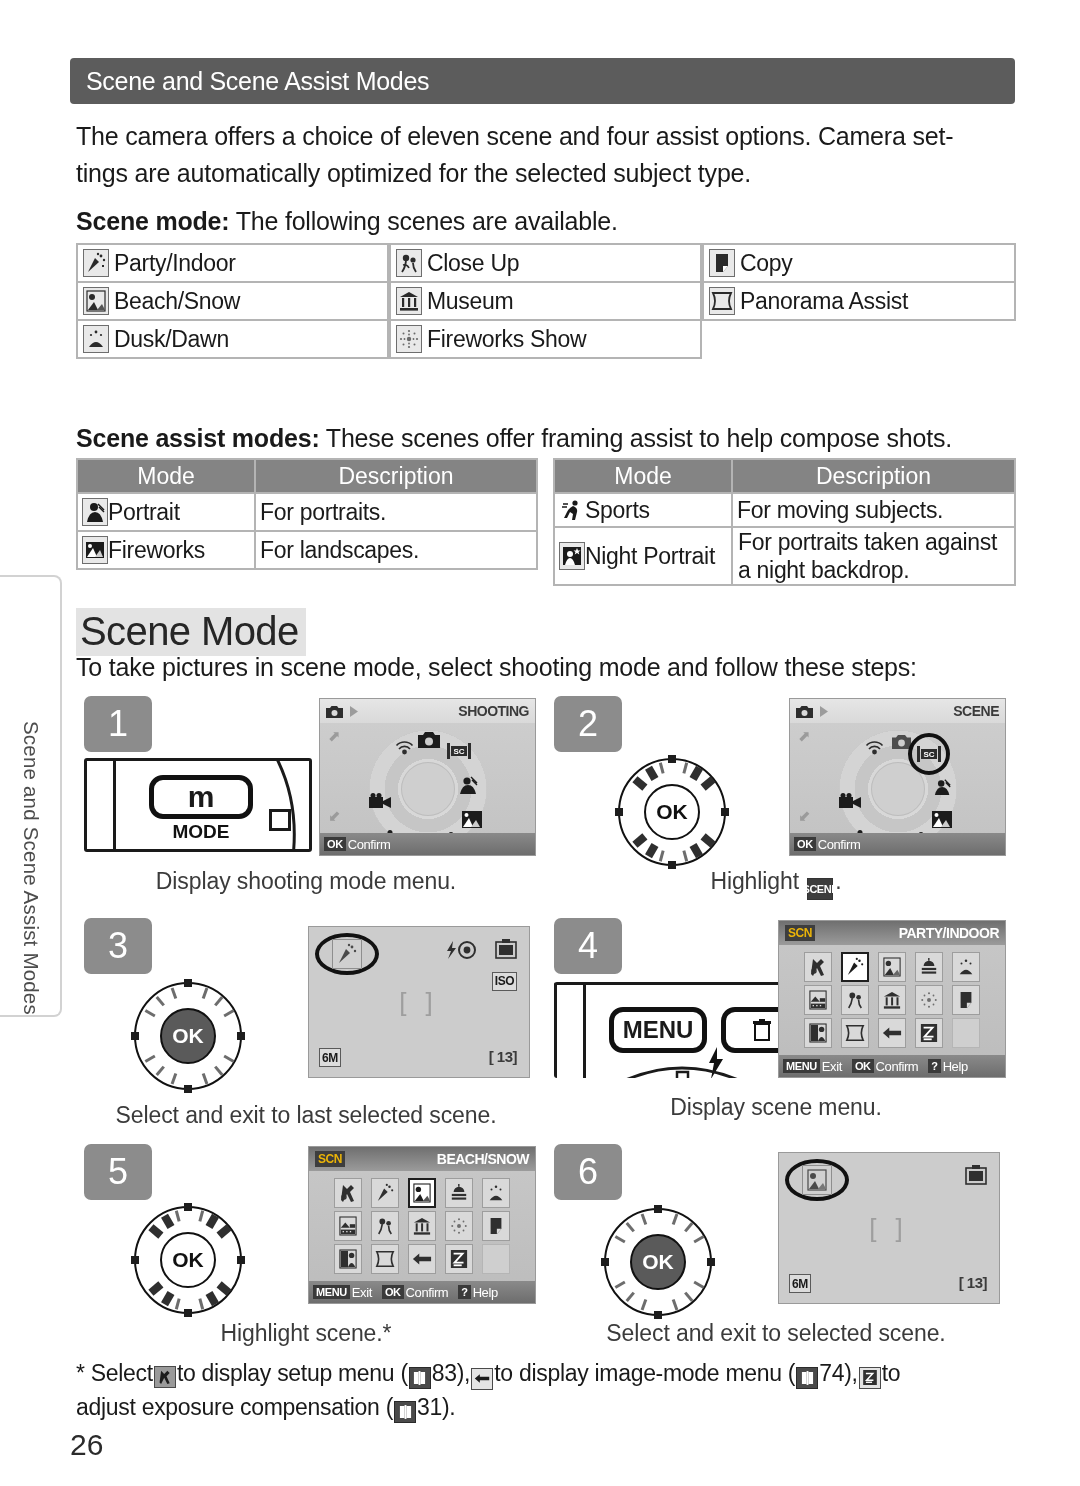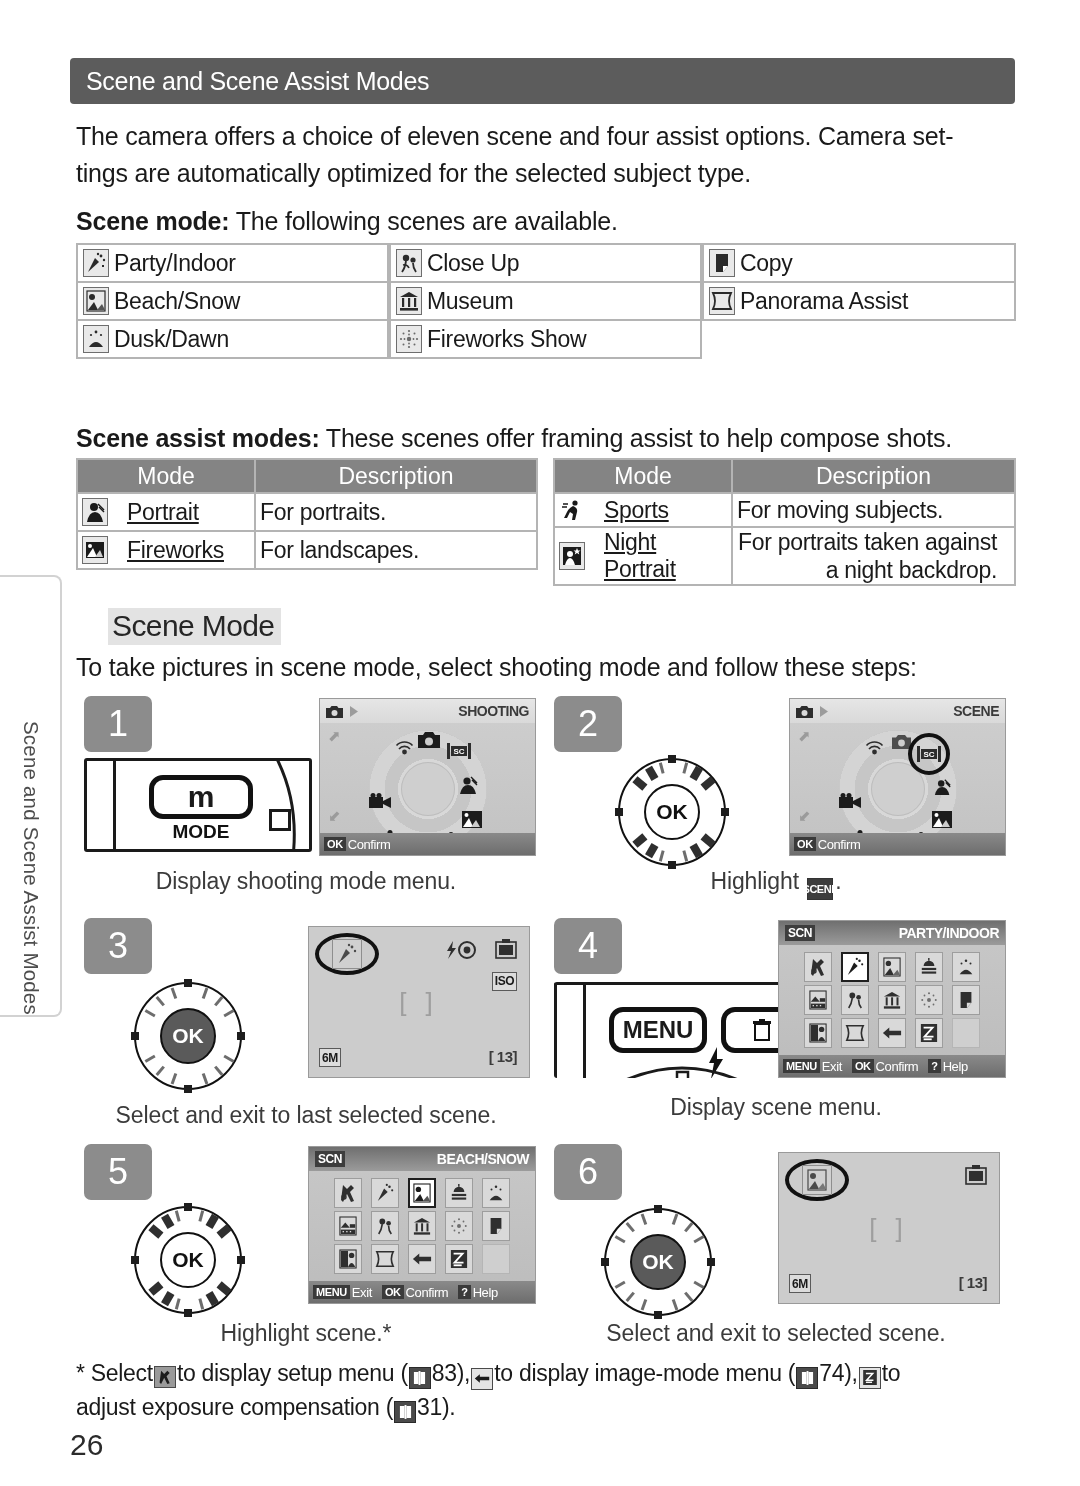--- a/index.html
+++ b/index.html
@@ -139,38 +139,37 @@
     height: 32px;
     display: flex; align-items: center; justify-content: center;
   }
   .atd {
     background: #ffffff;
     font-size: 23px;
     display: flex; align-items: center;
     padding-left: 4px;
     letter-spacing: -0.3px;
   }
-  .atd .lbl { margin-left: 19px; text-decoration: underline; }
+  .atd .lbl { margin-left: 0; }
   .col-mode { width: 176px; flex: 0 0 176px; margin-right: 2px; }
-  .col-desc { flex: 1 1 auto; text-align: right; }
+  .col-desc { flex: 1 1 auto; }
   .h32 { height: 32px; }
   .h36 { height: 36px; }
   .h56 { height: 56px; }
   .atd.multiline { align-items: center; line-height: 28px; padding-left: 5px; }
 
   
   .h2-scene {
     position: absolute;
     left: 76px; top: 608px;
-    font-size: 30px;
+    font-size: 40px;
     color: #262626;
     background: #e3e3e3;
     padding: 1px 7px 2px 4px;
     letter-spacing: -0.6px;
-    margin-left: 32px;
   }
 
   
   .steps {
     position: absolute;
     left: 76px; top: 696px;
     width: 940px;
   }
   .step {
     position: absolute;
@@ -213,21 +212,21 @@
   }
   .lcd-top-dark {
     background: linear-gradient(180deg,#6f6f6f 0%,#9b9b9b 100%);
   }
   .lcd-mode-tag {
     font-size: 14px; font-weight: bold; color: #3a3a3a;
     letter-spacing: -0.5px;
   }
   .lcd-mode-tag.light { color: #ffffff; }
   .scn-badge {
-    background: #3d3d3d; color: #ffffff; font-size: 12px; font-weight: bold;
+    background: #3d3d3d; color: #eab308; font-size: 12px; font-weight: bold;
     padding: 1px 3px; letter-spacing: -0.5px;
   }
   .lcd-bottom {
     position: absolute; left: 0; right: 0; bottom: 0; height: 22px;
     background: linear-gradient(180deg,#8a8a8a 0%,#6d6d6d 100%);
     display: flex; align-items: center; gap: 10px;
     padding-left: 4px;
     font-size: 13px; color: #ffffff; letter-spacing: -0.4px;
   }
   .keytag {

